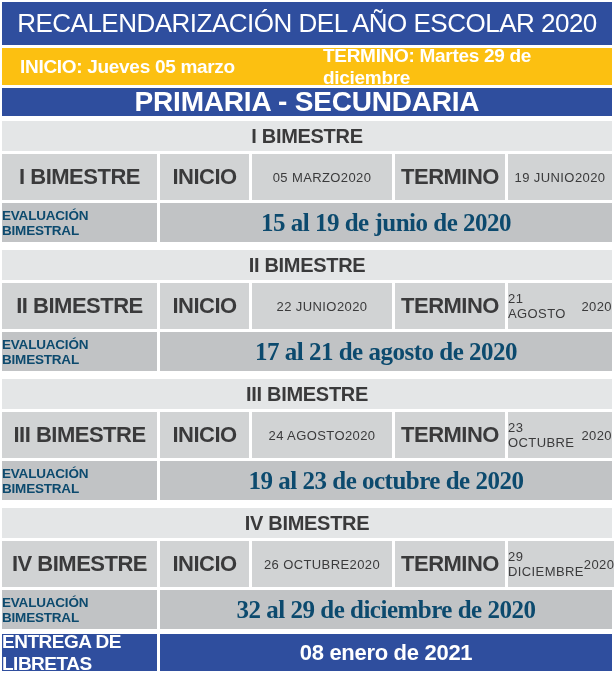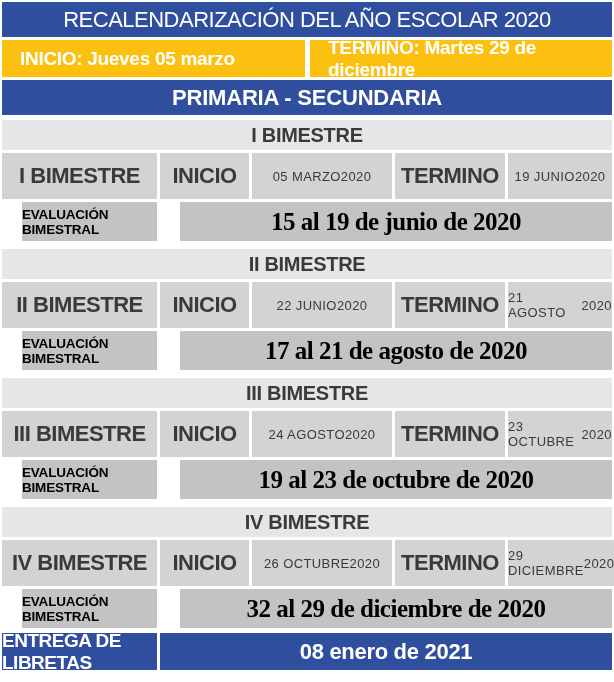--- a/index.html
+++ b/index.html
@@ -11,39 +11,39 @@
   }
   .page {
     width: 614px; height: 682px;
     padding: 2px 2px;
     background: #ffffff;
     display: flex; flex-direction: column;
   }
 
   
   .title-bar {
-    height: 35px; background: #2F4E9E; color: #ffffff;
+    height: 43px; background: #2F4E9E; color: #ffffff;
     display: flex; align-items: center; justify-content: center;
-    font-size: 22px; letter-spacing: -0.5px; font-weight: 400;
+    font-size: 26px; letter-spacing: -0.5px; font-weight: 400;
     margin-bottom: 3px; flex: none;
   }
   .yellow-row {
-    display: grid; grid-template-columns: 303px 1fr; gap: 5px;
+    display: grid; grid-template-columns: 303px 1fr; 
     margin-bottom: 3px; flex: none;
   }
   .yellow-cell {
     height: 37px; background: #FCC011; color: #ffffff;
     display: flex; align-items: center;
     padding-left: 18px;
     font-size: 19px; font-weight: bold; letter-spacing: -0.3px;
   }
   .level-bar {
-    height: 35px; background: #2F4E9E; color: #ffffff;
+    height: 28px; background: #2F4E9E; color: #ffffff;
     display: flex; align-items: center; justify-content: center;
-    font-size: 22px; font-weight: bold; letter-spacing: -0.2px;
+    font-size: 28px; font-weight: bold; letter-spacing: -0.2px;
     margin-bottom: 5px; flex: none;
   }
 
   
   .section { margin-bottom: 8px; flex: none; }
   .section-title-row {
     height: 30px; background: #E4E6E7; color: #3A3A3B;
     display: flex; align-items: center; justify-content: center;
     font-size: 20px; font-weight: bold; letter-spacing: -0.3px;
     margin-bottom: 3px;
@@ -61,22 +61,22 @@
   }
   .cell-date {
     flex-direction: row; line-height: 15px;
     font-size: 13px; font-weight: 400; letter-spacing: 0.4px;
     color: #434345;
   }
   .eval-row {
     display: grid; grid-template-columns: 155px 1fr; gap: 3px;
   }
   .eval-row .cell {
-    height: 39px; background: #C1C3C5; color: #000000;
-    display: flex; align-items: center; justify-content: center; margin-left: 20px;
+    height: 39px; background: #C1C3C5; color: #0c4a6e;
+    display: flex; align-items: center; justify-content: center;
   }
   .eval-label { font-size: 13.5px; font-weight: bold; letter-spacing: -0.2px; }
   .eval-range { font-size: 25px; font-weight: bold; letter-spacing: -0.5px; font-family: Liberation Serif, serif; }
 
   
   .footer-row {
     display: grid; grid-template-columns: 155px 1fr; gap: 3px;
     margin-top: -3px; flex: none;
   }
   .footer-row .cell {

